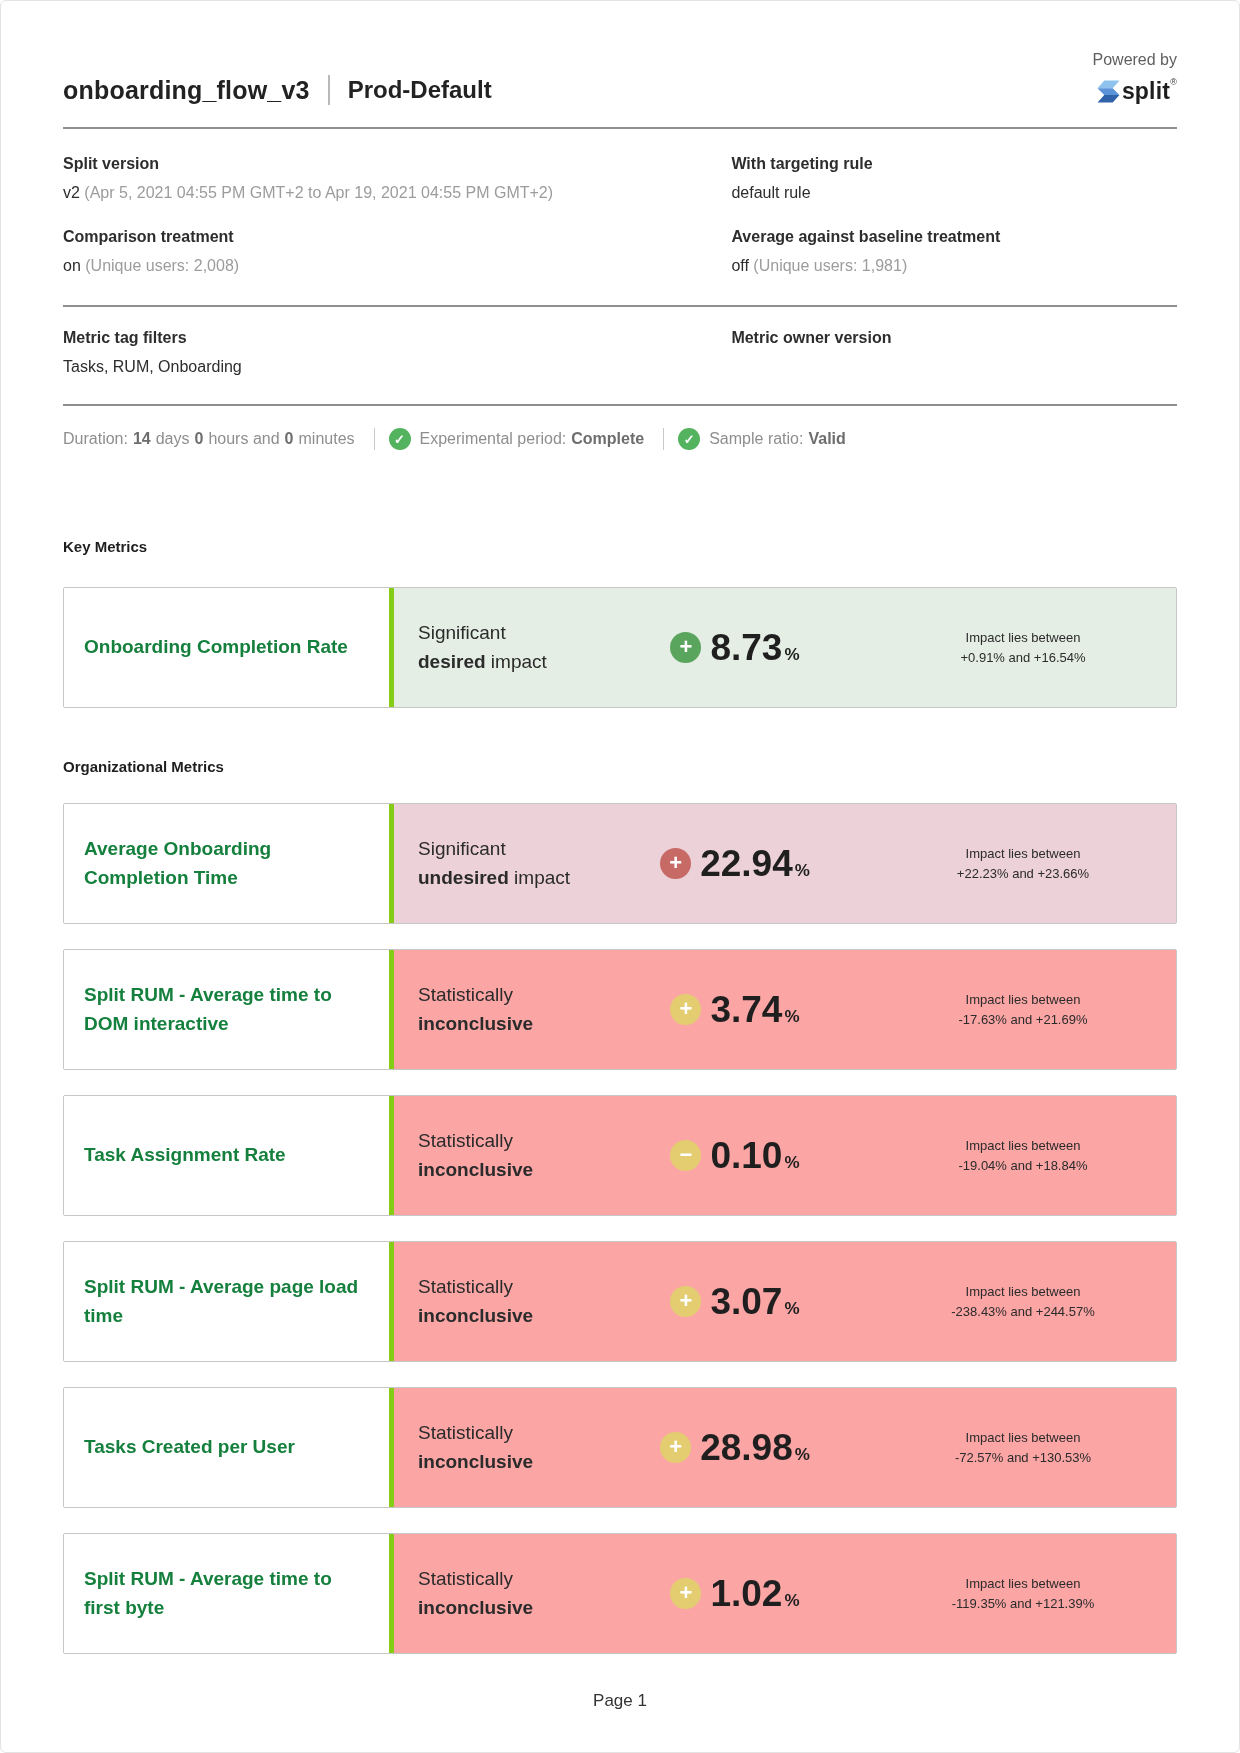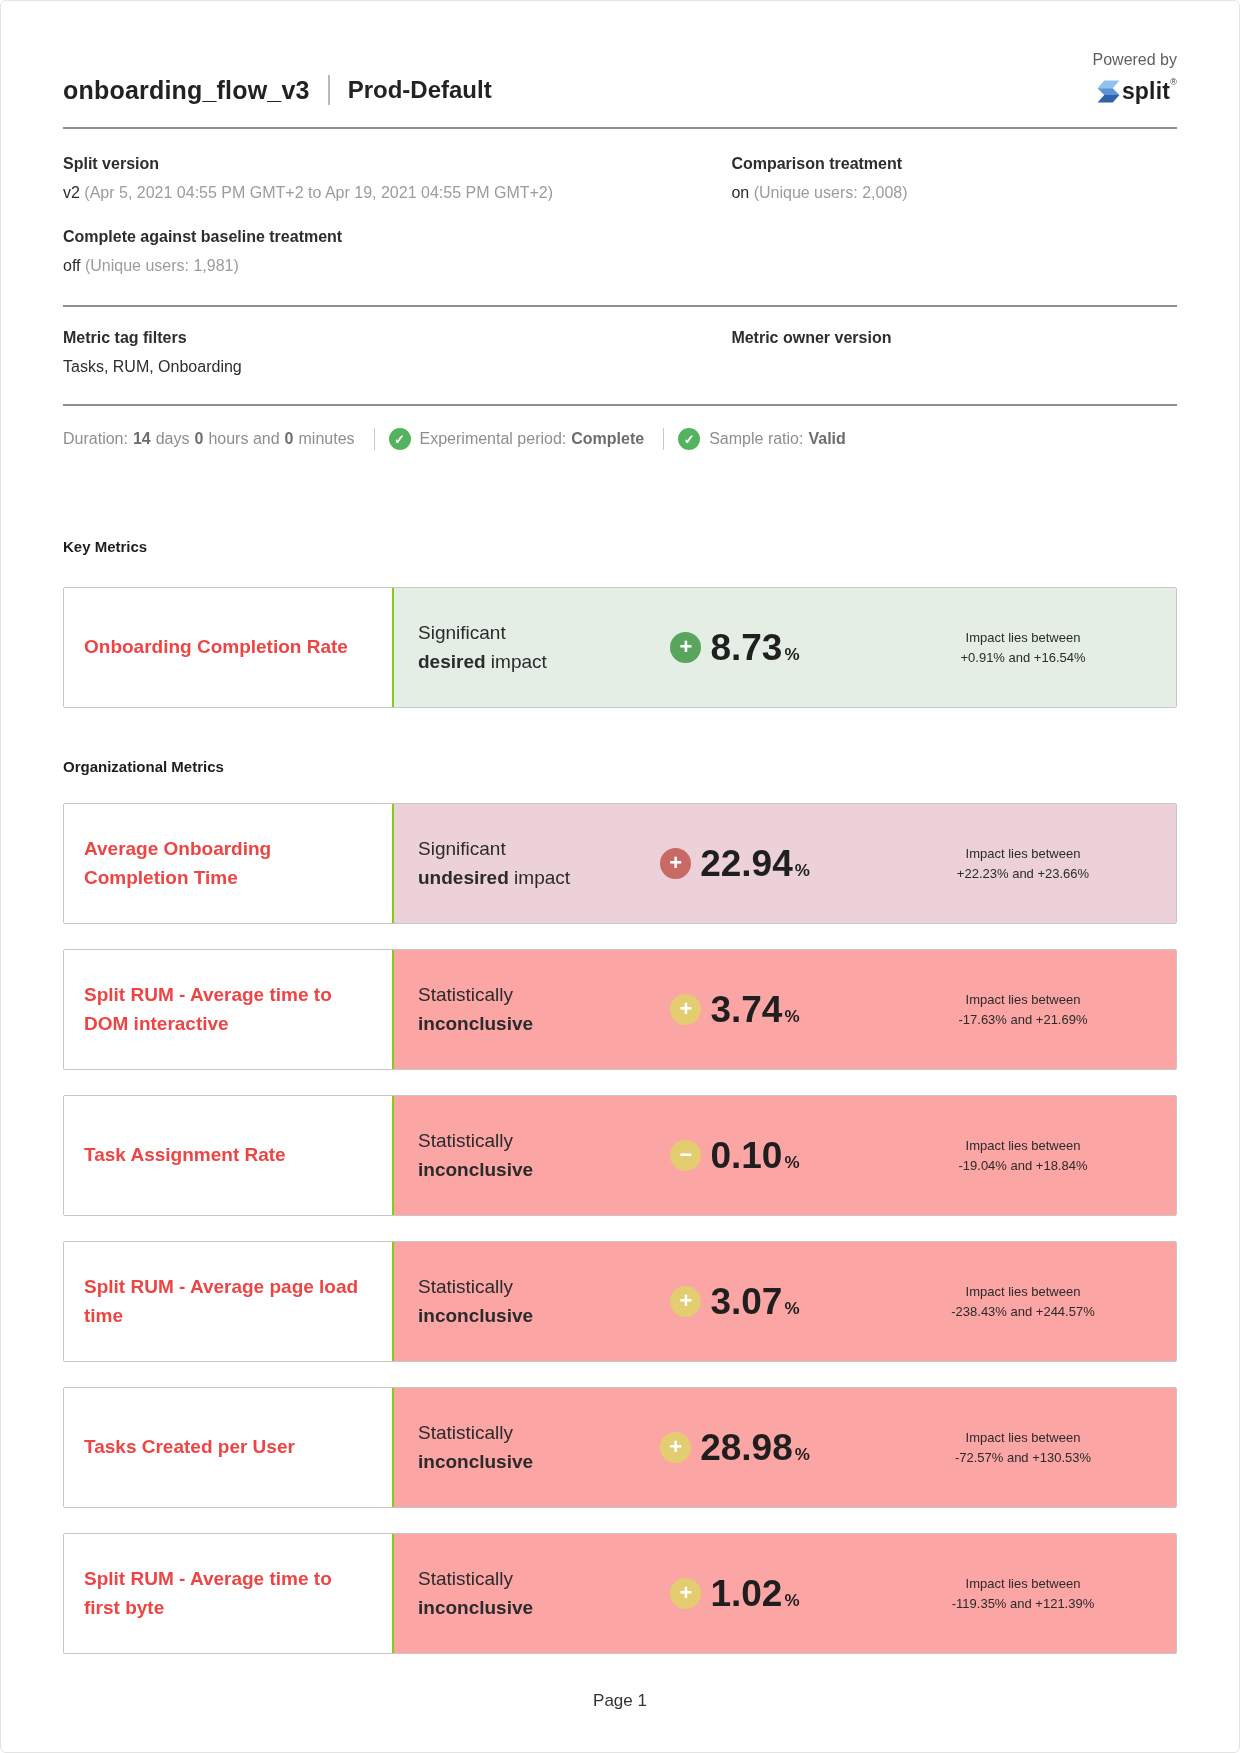--- a/index.html
+++ b/index.html
@@ -54,23 +54,23 @@
   .key-title { margin:88px 0 0 0; }
   .org-title { margin:50px 0 0 0; }
   .key-card-wrap { margin-top:32px; }
   .org-cards { margin-top:28px; }
 
   
   .card { display:flex; border:1px solid #c7c7c7; border-radius:2px; height:121px; background:#fff; }
   .org-cards .card { margin-bottom:25px; }
   .org-cards .card:last-child { margin-bottom:0; }
   .card-name {
-    flex:0 0 330px; border-right:2px solid #84cc16; background:#fff;
+    flex:0 0 330px; border-right:5px solid #84cc16; background:#fff;
     display:flex; align-items:center; padding:0 20px;
-    font-size:19px; font-weight:700; color:#ef4444; line-height:1.5;
+    font-size:19px; font-weight:700; color:#15803d; line-height:1.5;
   }
   .card-body { flex:1; display:flex; align-items:center; }
   .tone-positive .card-body { background:#e4eee5; }
   .tone-negative .card-body { background:#ecd2d8; }
   .tone-neutral  .card-body { background:#fca5a5; }
   .status { margin-left:24px; width:208px; font-size:19px; color:#2b2b2b; line-height:1.5; }
   .status b { font-weight:700; }
   .value-wrap { display:flex; align-items:center; justify-content:center; width:218px; gap:9px; }
   .badge {
     width:31px; height:31px; border-radius:50%; color:#fff; flex:0 0 auto;
@@ -110,25 +110,29 @@
     </div>
   </div>
   <hr class="rule">
 
   <div class="meta-grid">
     <div class="field">
       <div class="field-label">Split version</div>
       <div class="field-value"><span>v2</span> <span class="muted">(Apr 5, 2021 04:55 PM GMT+2 to Apr 19, 2021 04:55 PM GMT+2)</span></div>
     </div>
     <div class="field">
+      <div class="field-label">With targeting rule</div>
+      <div class="field-value">default rule</div>
+    </div>
+    <div class="field">
       <div class="field-label">Comparison treatment</div>
       <div class="field-value"><span>on</span> <span class="muted">(Unique users: 2,008)</span></div>
     </div>
     <div class="field">
-      <div class="field-label">Complete against baseline treatment</div>
+      <div class="field-label">Average against baseline treatment</div>
       <div class="field-value"><span>off</span> <span class="muted">(Unique users: 1,981)</span></div>
     </div>
   </div>
   <hr class="rule rule-2">
 
   <div class="meta-grid">
     <div class="field tight">
       <div class="field-label">Metric tag filters</div>
       <div class="field-value">Tasks, RUM, Onboarding</div>
     </div>

